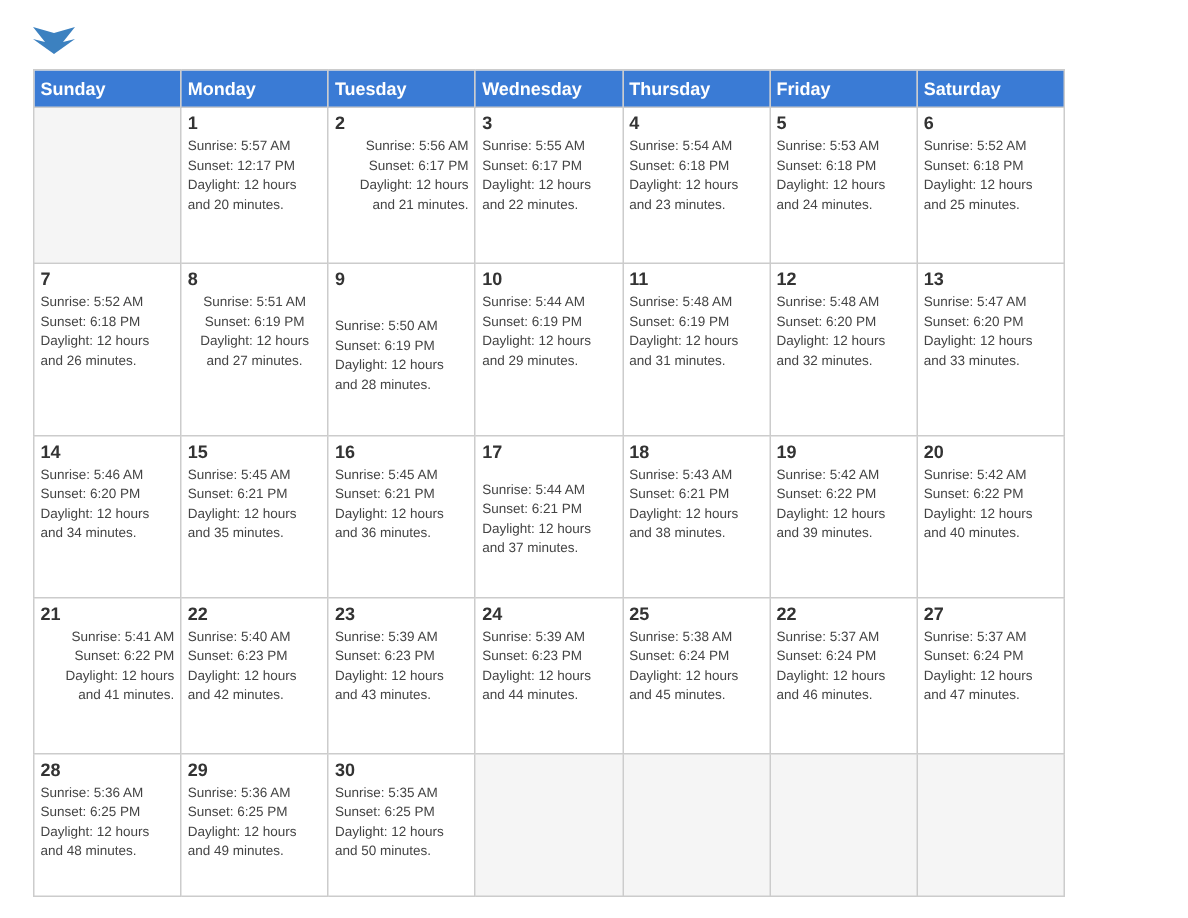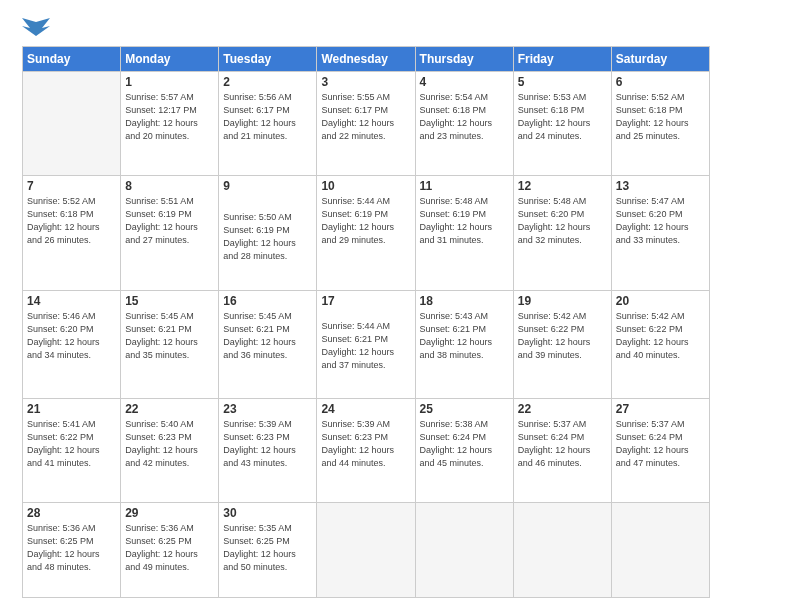--- a/index.html
+++ b/index.html
@@ -135,21 +135,21 @@
           <td class="empty"></td>
           <td>
             <span class="day-num">1</span>
             <div class="day-info" style="white-space: pre-line;">Sunrise: 5:57 AM
 Sunset: 12:17 PM
 Daylight: 12 hours
 and 20 minutes.</div>
           </td>
           <td>
             <span class="day-num">2</span>
-            <div class="day-info" style="white-space: pre-line;">Sunrise: 5:56 AM
+            <div class="day-info" style="white-space: pre-line; text-align: right;">Sunrise: 5:56 AM
 Sunset: 6:17 PM
 Daylight: 12 hours
 and 21 minutes.</div>
           </td>
           <td>
             <span class="day-num">3</span>
             <div class="day-info" style="white-space: pre-line;">Sunrise: 5:55 AM
 Sunset: 6:17 PM
 Daylight: 12 hours
 and 22 minutes.</div>
@@ -179,21 +179,21 @@
         <tr>
           <td>
             <span class="day-num">7</span>
             <div class="day-info" style="white-space: pre-line;">Sunrise: 5:52 AM
 Sunset: 6:18 PM
 Daylight: 12 hours
 and 26 minutes.</div>
           </td>
           <td>
             <span class="day-num">8</span>
-            <div class="day-info" style="white-space: pre-line;">Sunrise: 5:51 AM
+            <div class="day-info" style="white-space: pre-line; text-align: center;">Sunrise: 5:51 AM
 Sunset: 6:19 PM
 Daylight: 12 hours
 and 27 minutes.</div>
           </td>
           <td>
             <span class="day-num">9</span>
             <div class="day-info" style="white-space: pre-line; margin-top: 18px;">Sunrise: 5:50 AM
 Sunset: 6:19 PM
 Daylight: 12 hours
 and 28 minutes.</div>
@@ -274,21 +274,21 @@
             <span class="day-num">20</span>
             <div class="day-info" style="white-space: pre-line;">Sunrise: 5:42 AM
 Sunset: 6:22 PM
 Daylight: 12 hours
 and 40 minutes.</div>
           </td>
         </tr>
         <tr>
           <td>
             <span class="day-num">21</span>
-            <div class="day-info" style="white-space: pre-line;">Sunrise: 5:41 AM
+            <div class="day-info" style="white-space: pre-line; text-align: right;">Sunrise: 5:41 AM
 Sunset: 6:22 PM
 Daylight: 12 hours
 and 41 minutes.</div>
           </td>
           <td>
             <span class="day-num">22</span>
             <div class="day-info" style="white-space: pre-line;">Sunrise: 5:40 AM
 Sunset: 6:23 PM
 Daylight: 12 hours
 and 42 minutes.</div>

